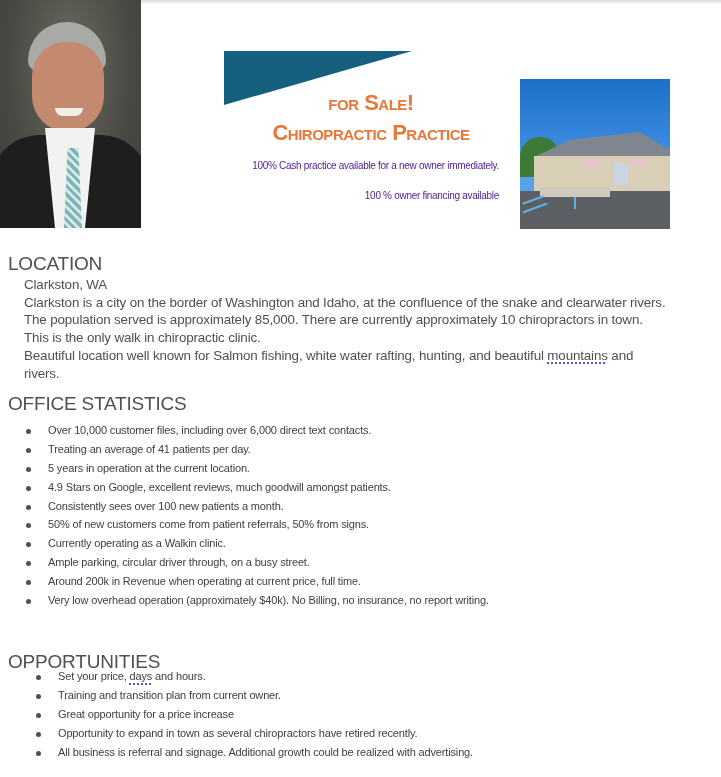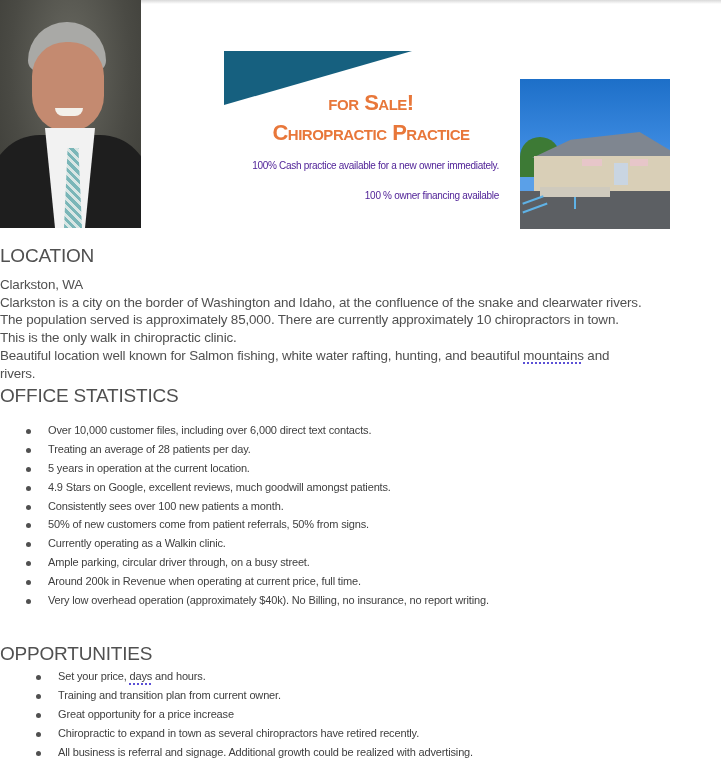--- a/index.html
+++ b/index.html
@@ -127,32 +127,33 @@
     }
     .building .stripe {
       position: absolute; height: 2px; background: #5fb2e6;
     }
     
     .section-title {
       position: absolute;
       left: 0;
       font-size: 19px;
       color: #505050;
-      margin: 0;
+      margin: 8px;
       font-weight: normal;
       letter-spacing: -0.2px;
     }
     .body-text {
       position: absolute;
       left: 0;
       width: 645px;
       font-size: 13.4px;
       line-height: 17.7px;
       color: #505050;
       letter-spacing: -0.15px;
+      padding-left: 24px;
     }
     .body-text p { margin: 0; }
     .squiggle {
       text-decoration: underline dotted #5b50d6;
       text-underline-offset: 3px;
       text-decoration-thickness: 1.5px;
     }
     ul.bullets {
       position: absolute;
       left: 0;
@@ -220,31 +221,31 @@
 <h2 class="section-title" style="top:245px;">LOCATION</h2>
 <div class="body-text" style="top:276px;">
   <p>Clarkston, WA</p>
   <p>Clarkston is a city on the border of Washington and Idaho, at the confluence of the snake and clearwater rivers. The population served is approximately 85,000. There are currently approximately 10 chiropractors in town. This is the only walk in chiropractic clinic.</p>
   <p><span>Beautiful location well known for Salmon fishing, white water rafting, hunting, and beautiful </span><span class="squiggle">mountains</span><span> and rivers.</span></p>
 </div>
 
 <h2 class="section-title" style="top:385px;">OFFICE STATISTICS</h2>
 <ul class="bullets" style="top:421px;">
   <li>Over 10,000 customer files, including over 6,000 direct text contacts.</li>
-  <li>Treating an average of 28 patients per day.</li>
+  <li>Treating an average of 41 patients per day.</li>
   <li>5 years in operation at the current location.</li>
   <li>4.9 Stars on Google, excellent reviews, much goodwill amongst patients.</li>
   <li>Consistently sees over 100 new patients a month.</li>
   <li>50% of new customers come from patient referrals, 50% from signs.</li>
   <li>Currently operating as a Walkin clinic.</li>
   <li>Ample parking, circular driver through, on a busy street.</li>
   <li>Around 200k in Revenue when operating at current price, full time.</li>
   <li>Very low overhead operation (approximately $40k). No Billing, no insurance, no report writing.</li>
 </ul>
 
 <h2 class="section-title" style="top:643px;">OPPORTUNITIES</h2>
 <ul class="bullets" style="top:667px;padding-left:10px;">
   <li><span>Set your price, </span><span class="squiggle">days</span><span> and hours.</span></li>
   <li>Training and transition plan from current owner.</li>
   <li>Great opportunity for a price increase</li>
-  <li>Chiropractic to expand in town as several chiropractors have retired recently.</li>
+  <li>Opportunity to expand in town as several chiropractors have retired recently.</li>
   <li>All business is referral and signage. Additional growth could be realized with advertising.</li>
 </ul>
 
 </body></html>

